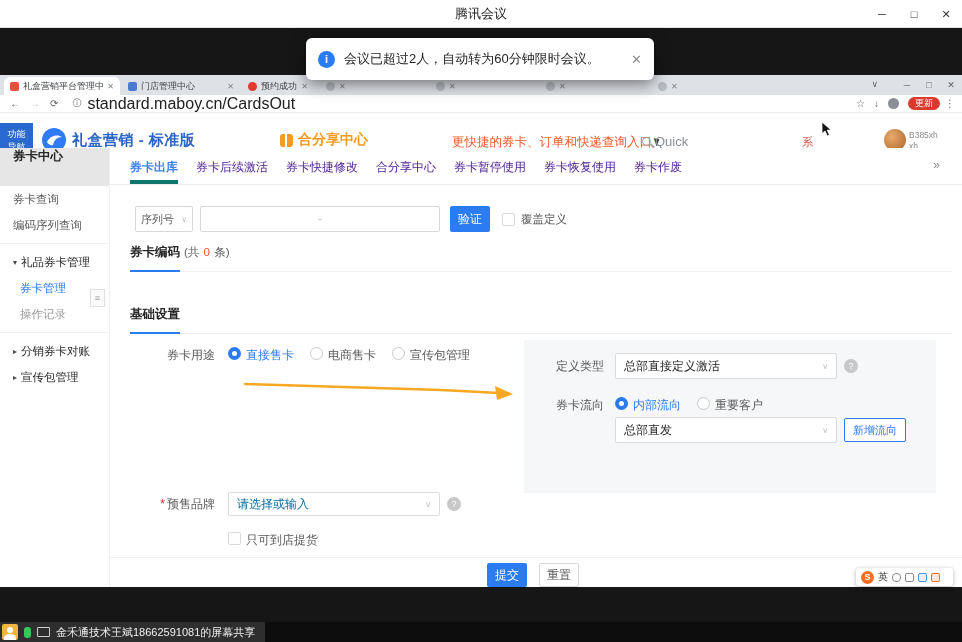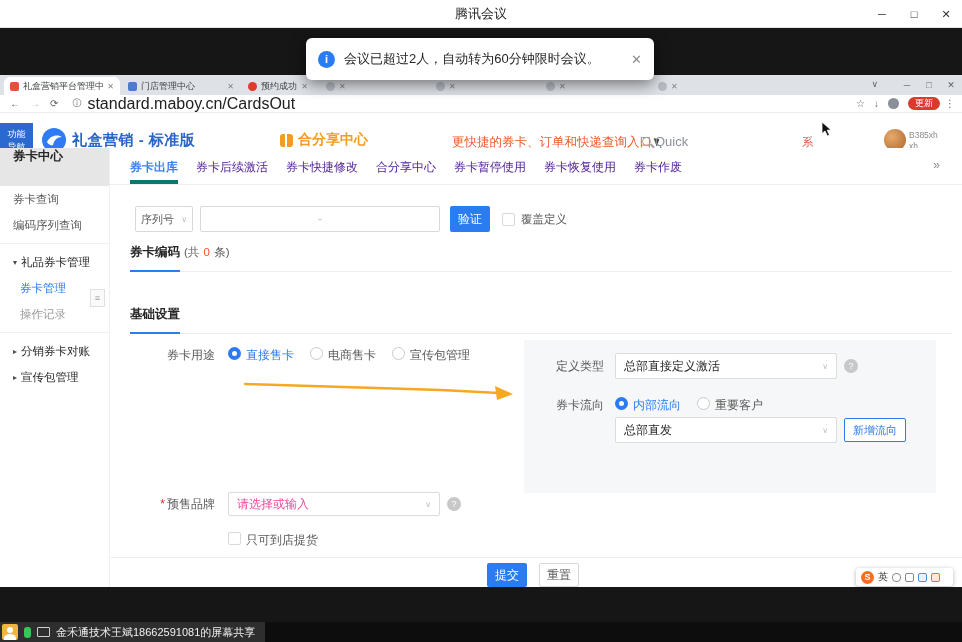--- a/index.html
+++ b/index.html
@@ -104,21 +104,21 @@
 .opt.next{margin-left:16px}
 .radio{width:13px;height:13px;border-radius:50%;border:1px solid #c9c9c9;background:#fff;flex:none;cursor:pointer}
 .radio.checked{border:4px solid #2b7cf0}
 .opt-label{margin-left:5px;color:#595959;white-space:nowrap}
 .opt-label.sel{color:#2b7cf0}
 .req{color:#f5222d;margin-right:2px}
 .gray-panel{position:absolute;left:414px;top:192px;width:412px;height:153px;background:#f6f7f9}
 .gp-row{position:absolute;left:0;display:flex;align-items:center;font-size:12px}
 .gp-label{width:80px;text-align:right;color:#595959;flex:none;white-space:nowrap}
 .select{height:26px;background:#fff;border:1px solid #dcdcdc;border-radius:2px;display:flex;align-items:center;justify-content:space-between;padding:0 8px;font-size:12px;color:#262626;margin-left:11px;cursor:pointer}
-.select.ph span:first-child{color:#ec4899}
+.select.ph span:first-child{color:#0369a1}
 .help-circle{width:14px;height:14px;border-radius:50%;background:#c8c8c8;color:#fff;font-size:9px;display:flex;align-items:center;justify-content:center;margin-left:7px;cursor:pointer;flex:none}
 .ghost-btn{height:24px;padding:0 8px;margin-left:7px;background:#fff;border:1px solid #2b7cf0;color:#2b7cf0;font-size:11px;border-radius:2px;cursor:pointer;white-space:nowrap}
 .footer-rule{position:absolute;left:0;right:0;top:409px;border-top:1px solid #f0f0f0}
 .submit{position:absolute;left:377px;top:415px;width:40px;height:24px;background:#2b7cf0;color:#fff;border:none;border-radius:2px;font-size:12px;cursor:pointer}
 .reset{position:absolute;left:429px;top:415px;width:40px;height:24px;background:#fff;color:#595959;border:1px solid #d9d9d9;border-radius:2px;font-size:12px;cursor:pointer}
 
 
 .annotation{position:absolute;left:243px;top:377px;z-index:30;pointer-events:none}
 .cursor{position:absolute;left:822px;top:122px;z-index:70;pointer-events:none}
 .sogou{position:absolute;left:856px;top:568px;width:97px;height:18px;background:#fff;border-radius:3px;box-shadow:0 1px 4px rgba(0,0,0,.3);display:flex;align-items:center;gap:4px;padding:0 5px;z-index:40}

